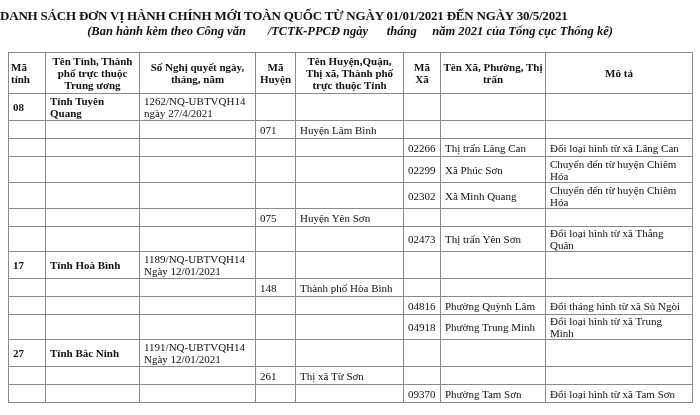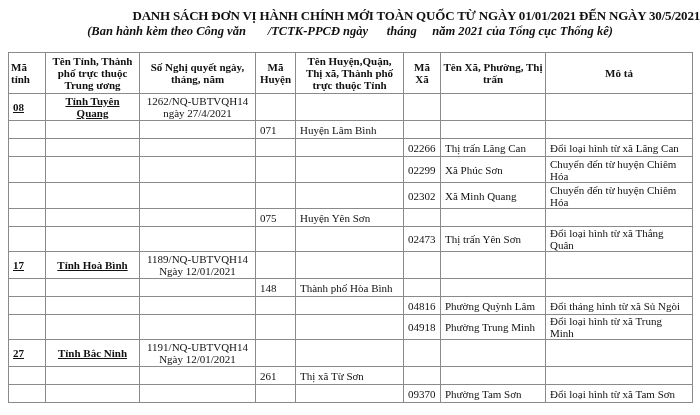--- a/index.html
+++ b/index.html
@@ -1,27 +1,27 @@
 <!DOCTYPE html>
 <html><head>
 <meta charset="utf-8">
 <style>
   html, body { margin:0; padding:0; background:#ffffff; }
   body { width:700px; height:415px; position:relative; overflow:hidden;
          font-family:"Liberation Serif", "DejaVu Serif", serif; color:#111; }
-  .title { position:absolute; left:0; top:8px; width:700px; text-align:right;
+  .title { position:absolute; left:0; top:8px; width:700px; text-align:left;
            font-weight:bold; font-size:13px; letter-spacing:-0.2px; }
   .subtitle { position:absolute; left:0; top:24px; width:700px; text-align:center;
               font-weight:bold; font-style:italic; font-size:12.5px; white-space:pre; }
   table { position:absolute; left:8px; top:52px; width:684px; border-collapse:collapse;
           table-layout:fixed; font-size:11px; }
   td, th { border:1px solid #8a8a8a; padding:0 4px; vertical-align:middle; line-height:12px; overflow:hidden; }
   th { font-weight:bold; text-align:center; font-size:11px; height:40px; padding:0 2px;margin-left:44px; }
-  td.b { font-weight:bold;text-decoration:underline; }
-  td.c { text-align:center; }
+  td.b { font-weight:bold; }
+  td.c { }
   tr.r1 td { height:17px; }
   tr.r2 td { height:25px; }
   tr.prov td { height:26px; }
 </style>
 </head>
 <body>
 
 <div class="title">DANH SÁCH ĐƠN VỊ HÀNH CHÍNH MỚI TOÀN QUỐC TỪ NGÀY 01/01/2021 ĐẾN NGÀY 30/5/2021</div>
 <div class="subtitle">(Ban hành kèm theo Công văn       /TCTK-PPCĐ ngày      tháng     năm 2021 của Tổng cục Thống kê)</div>
 

